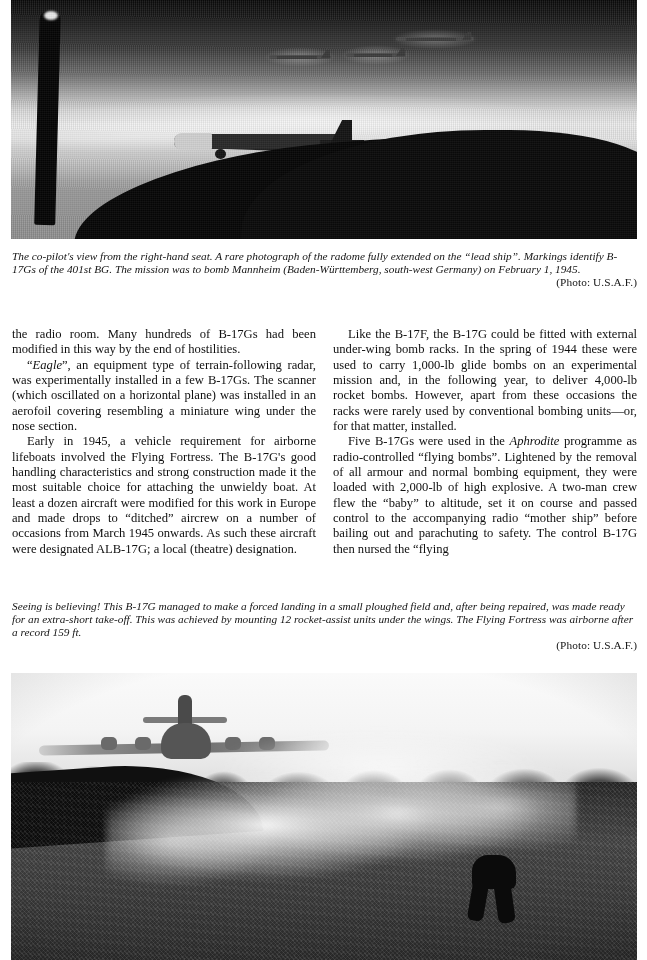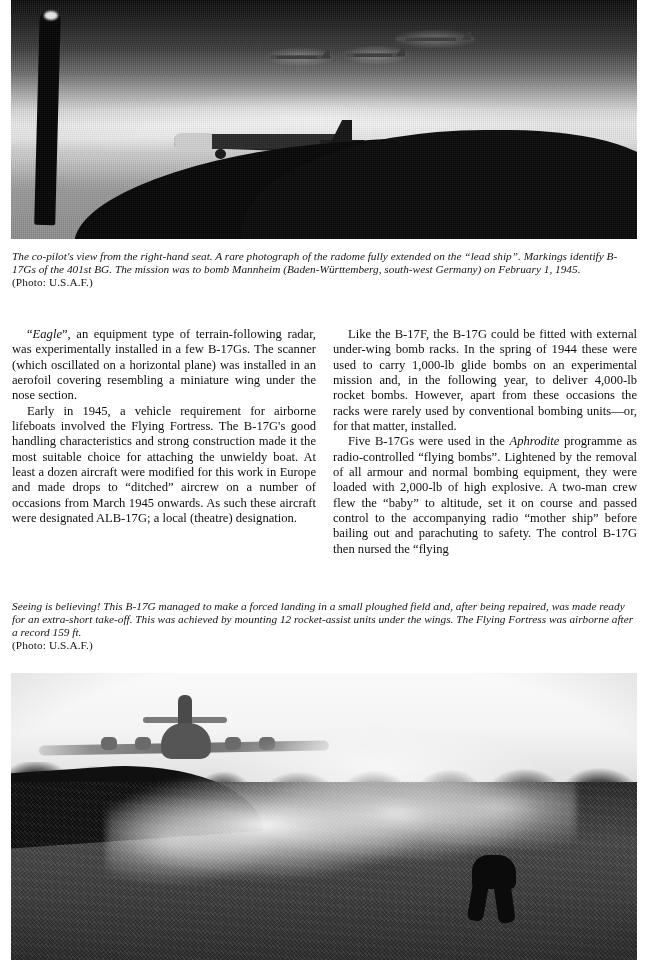--- a/index.html
+++ b/index.html
@@ -371,20 +371,21 @@
     width: 625px;
   }
   #caption-bottom {
     left: 12px;
     top: 600px;
     width: 625px;
   }
   .caption .credit {
     display: block;
     font-style: normal;
+    text-align: right;
     font-size: 11.3px;
     letter-spacing: .1px;
   }
 
   
   .col {
     position: absolute;
     top: 327px;
     width: 304px;
     font-family: "Liberation Serif", "DejaVu Serif", serif;
@@ -443,20 +444,21 @@
     <div class="prop-tip"></div>
     <div class="grain"></div>
   </div>
 
   <div class="caption" id="caption-top">
     <span>The co-pilot's view from the right-hand seat. A rare photograph of the radome fully extended on the “lead ship”. Markings identify B-17Gs of the 401st BG. The mission was to bomb Mannheim (Baden-Württemberg, south-west Germany) on February 1, 1945.</span>
     <span class="credit">(Photo: U.S.A.F.)</span>
   </div>
 
   <div class="col" id="col-left">
+      <p><span>the radio room. Many hundreds of B-17Gs had been modified in this way by the end of hostilities.</span></p>
       <p class="indent"><span>“</span><em>Eagle</em><span>”, an equipment type of terrain-following radar, was experimentally installed in a few B-17Gs. The scanner (which oscillated on a horizontal plane) was installed in an aerofoil covering resembling a miniature wing under the nose section.</span></p>
       <p class="indent"><span>Early in 1945, a vehicle requirement for airborne lifeboats involved the Flying Fortress. The B-17G's good handling characteristics and strong construction made it the most suitable choice for attaching the unwieldy boat. At least a dozen aircraft were modified for this work in Europe and made drops to “ditched” aircrew on a number of occasions from March 1945 onwards. As such these aircraft were designated ALB-17G; a local (theatre) designation.</span></p>
     </div>
 
   <div class="col" id="col-right">
       <p class="indent"><span>Like the B-17F, the B-17G could be fitted with external under-wing bomb racks. In the spring of 1944 these were used to carry 1,000-lb glide bombs on an experimental mission and, in the following year, to deliver 4,000-lb rocket bombs. However, apart from these occasions the racks were rarely used by conventional bombing units—or, for that matter, installed.</span></p>
       <p class="indent"><span>Five B-17Gs were used in the </span><em>Aphrodite</em><span> programme as radio-controlled “flying bombs”. Lightened by the removal of all armour and normal bombing equipment, they were loaded with 2,000-lb of high explosive. A two-man crew flew the “baby” to altitude, set it on course and passed control to the accompanying radio “mother ship” before bailing out and parachuting to safety. The control B-17G then nursed the “flying</span></p>
     </div>
 
   <div class="caption" id="caption-bottom">

